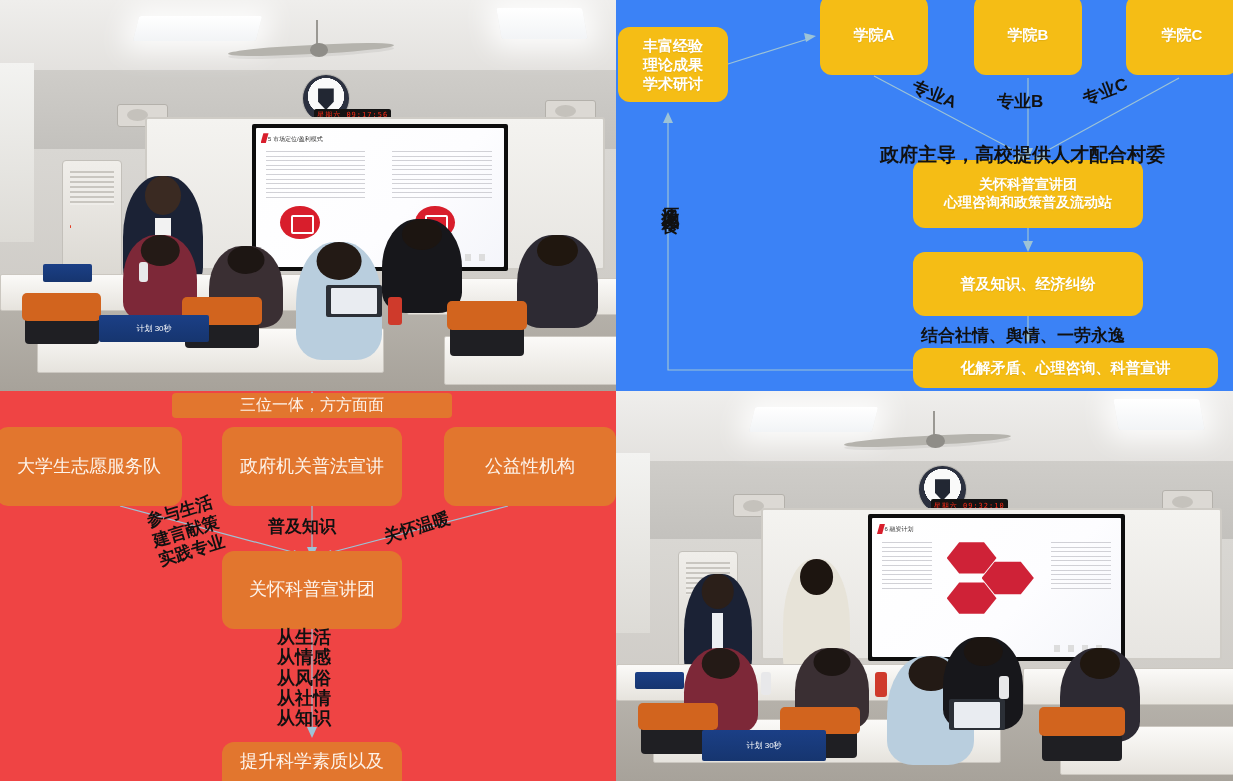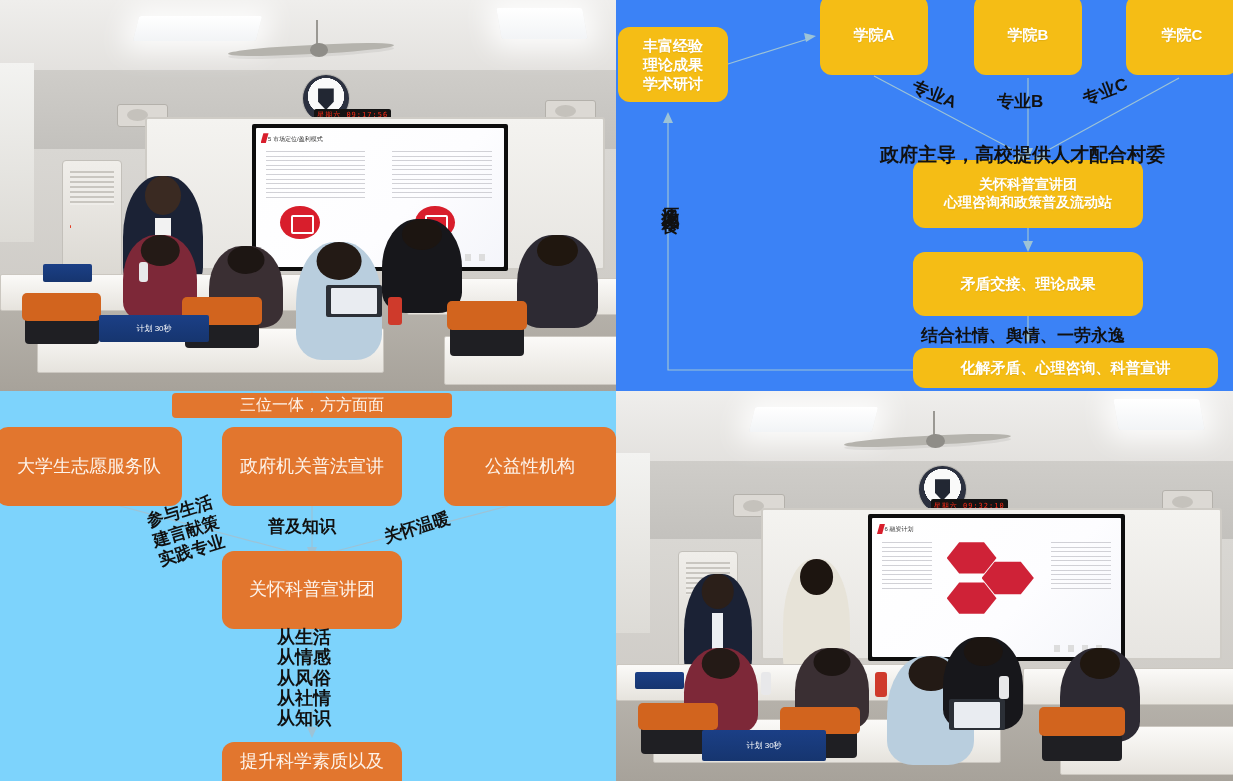--- a/index.html
+++ b/index.html
@@ -3,21 +3,21 @@
 <meta charset="utf-8">
 <style>
   html,body{margin:0;padding:0;background:#fff;}
   body{width:1233px;height:781px;overflow:hidden;font-family:"Liberation Sans","DejaVu Sans",sans-serif;}
   .stage{position:relative;width:1233px;height:781px;background:#ffffff;}
 
   
   .quad{position:absolute;overflow:hidden;}
   #q-tl{left:0;top:0;width:616px;height:391px;}
   #q-tr{left:616px;top:0;width:617px;height:391px;background:#3b82f6;}
-  #q-bl{left:0;top:391px;width:616px;height:390px;background:#7dd3fc;padding-left:24px;}
+  #q-bl{left:0;top:391px;width:616px;height:390px;background:#ef4444;padding-left:24px;}
   #q-br{left:616px;top:391px;width:617px;height:390px;}
 
   
   .photo{position:absolute;inset:0;background:#c9c6c1;text-align:center;}
   .ph-ceiling{position:absolute;left:0;top:0;width:100%;height:20%;background:linear-gradient(#efeeec,#e2e0dd);}
   .ph-wallupper{position:absolute;left:0;top:18%;width:100%;height:22%;background:linear-gradient(#cfcdc9,#c2c0bc);}
   .ph-wall{position:absolute;left:0;top:38%;width:100%;height:40%;background:linear-gradient(#d9d7d3,#cecbc6);}
   .ph-floorband{position:absolute;left:0;bottom:0;width:100%;height:26%;background:linear-gradient(#b9b5ae,#a7a29a);}
   .ph-winL{position:absolute;left:0;top:16%;width:5.5%;height:46%;background:linear-gradient(#f3f3f1,#dddbd6);}
   .ph-lamp{position:absolute;background:linear-gradient(#ffffff,#f2f4f6);border-radius:2px;
@@ -213,21 +213,21 @@
     <div class="lbl" style="left:381px;top:92px;font-size:17px;">专业B</div>
     <div class="lbl" style="left:466px;top:82px;font-size:17px;transform:rotate(-21deg);">专业C</div>
 
     <div class="nodeA" style="left:297px;top:160px;width:230px;height:68px;font-size:14px;flex-direction:column;">
       <span>关怀科普宣讲团</span>
       <span>心理咨询和政策普及流动站</span>
     </div>
     <div class="lbl" style="left:264px;top:144px;font-size:19px;">政府主导，高校提供人才配合村委</div>
 
     <div class="nodeA" style="left:297px;top:252px;width:230px;height:64px;font-size:15px;">
-      <span>矛盾交接、理论成果</span>
+      <span>普及知识、经济纠纷</span>
     </div>
 
     <div class="lbl" style="left:305px;top:326px;font-size:17px;">结合社情、舆情、一劳永逸</div>
 
     <div class="nodeA" style="left:297px;top:348px;width:305px;height:40px;font-size:15px;">
       <span>化解矛盾、心理咨询、科普宣讲</span>
     </div>
 
     <div class="lbl" style="left:44px;top:193px;font-size:18px;writing-mode:vertical-rl;text-orientation:upright;letter-spacing:2px;">原汤化原食</div>
   </div>

